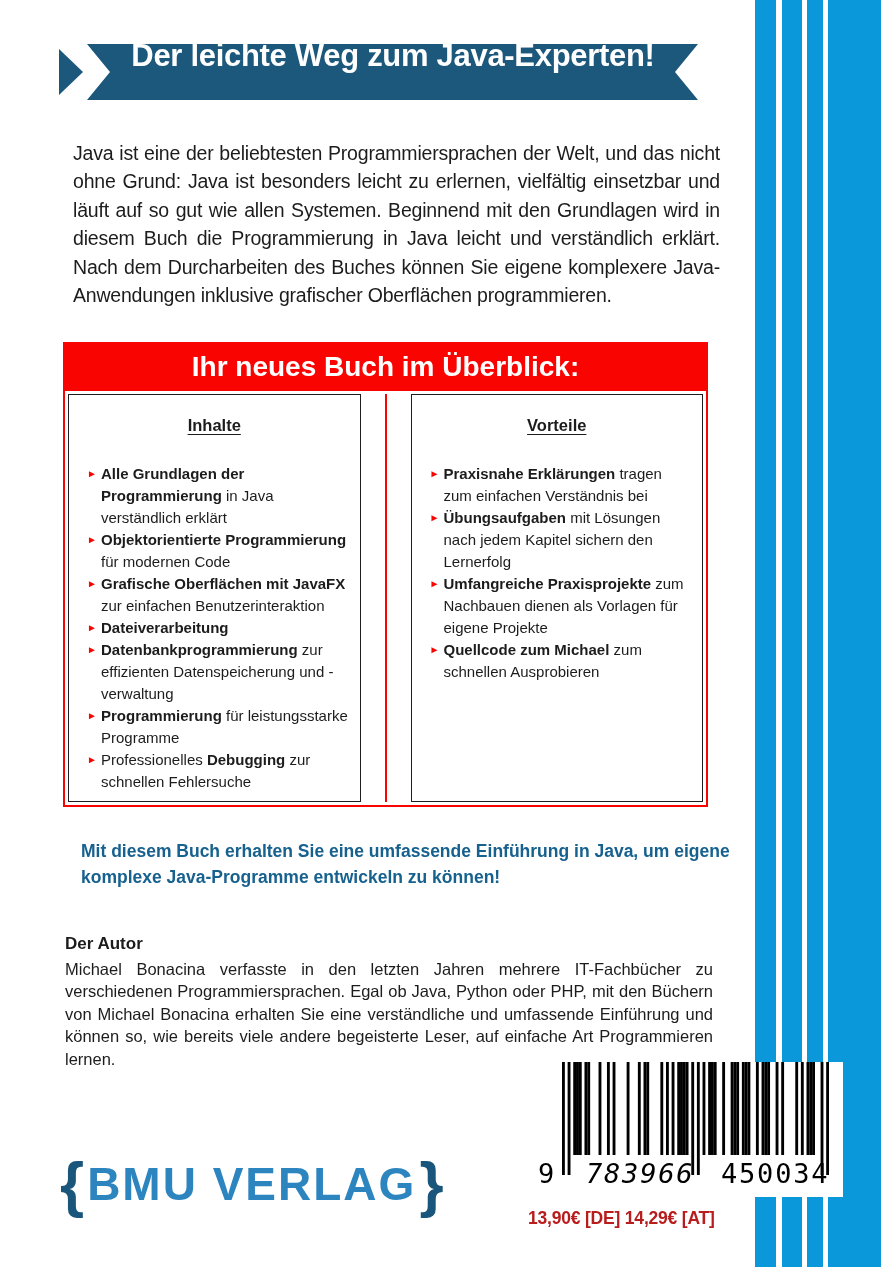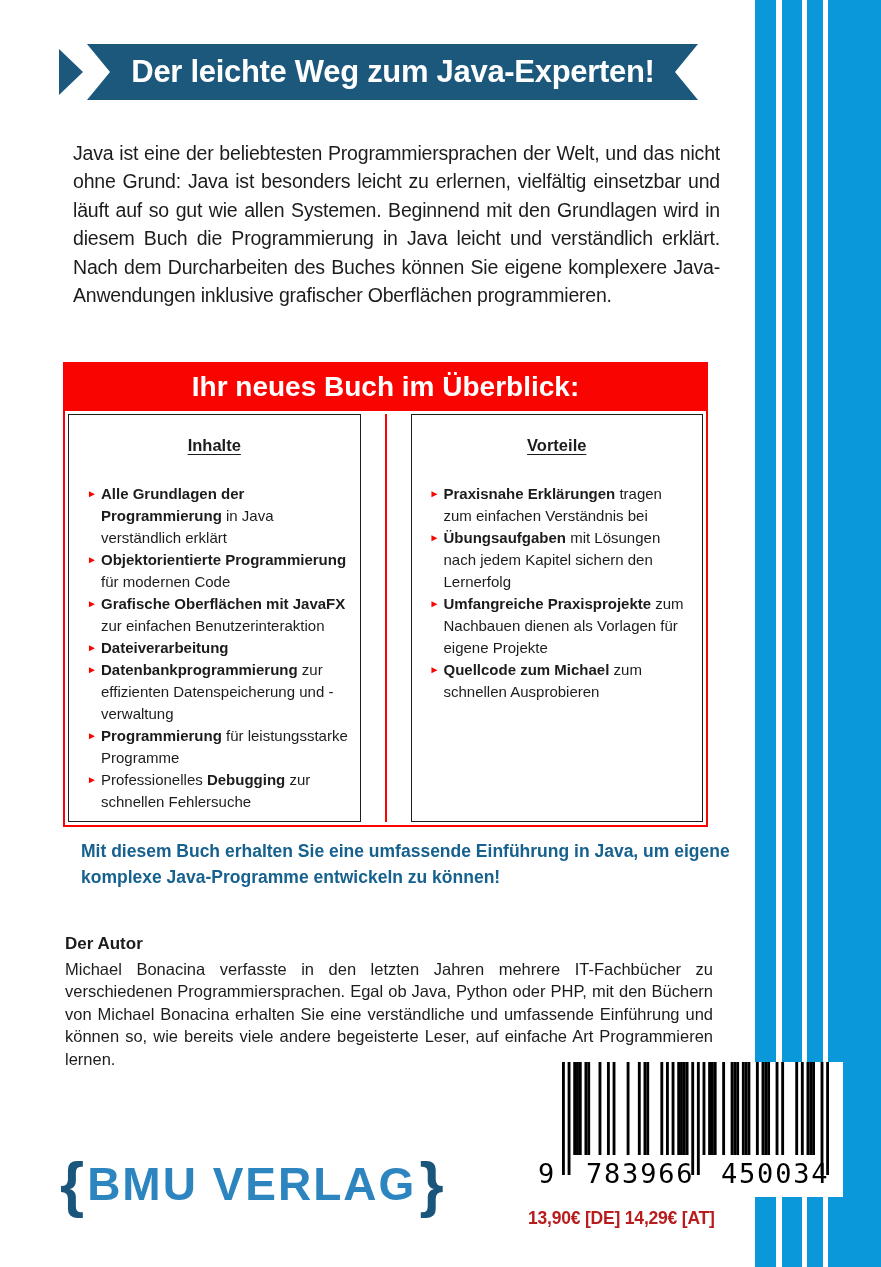--- a/index.html
+++ b/index.html
@@ -12,29 +12,29 @@
     --text-color:#1c1c1c;
   }
   .stripe{position:absolute;top:0;height:1267px;background:var(--stripe-blue);z-index:1;}
   .stripe.s1{left:755px;width:21px;}
   .stripe.s2{left:782px;width:20px;}
   .stripe.s3{left:807px;width:16px;}
   .stripe.s4{left:828px;width:53px;}
 
   .banner-svg{position:absolute;left:58px;top:44px;z-index:2;}
   .banner-text{
-    position:absolute;left:110px;top:44px;width:566px;height:64px;line-height:56px;
+    position:absolute;left:110px;top:28px;width:566px;height:64px;line-height:56px;
     text-align:center;color:#fff;font-size:31px;font-weight:bold;letter-spacing:-0.3px;z-index:3;
   }
   .intro{
     position:absolute;left:65px;top:131px;width:647px;margin:8px;
     font-size:19.5px;line-height:28.4px;text-align:justify;letter-spacing:-0.2px;
   }
   .overview{
-    position:absolute;left:63px;top:362px;width:645px;height:465px;box-sizing:border-box;
+    position:absolute;left:63px;top:342px;width:645px;height:465px;box-sizing:border-box;
     border:2px solid var(--accent-red);background:#fff;display:flex;flex-direction:column;z-index:2;
   }
   .overview-header{
     height:47px;flex:none;background:var(--accent-red);color:#fff;text-align:center;
     line-height:46px;font-size:28px;font-weight:bold;
   }
   .cols{flex:1;display:flex;padding:3px;gap:24px;}
   .col{flex:1;border:1px solid #1f1f1f;box-sizing:border-box;overflow:hidden;}
   .col-divider{width:2px;background:var(--accent-red);flex:none;}
   .col-heading{
@@ -62,21 +62,21 @@
   .logo .logo-text{
     color:var(--logo-letter-blue);font-size:46px;font-weight:bold;letter-spacing:2px;
     padding:0 3px;line-height:50px;
   }
   .barcode-box{position:absolute;left:528px;top:1062px;width:315px;height:135px;background:#fff;z-index:3;}
   .barcode-bars{position:absolute;left:34px;top:0;}
   .barcode-digits{position:absolute;left:0;top:96px;width:315px;height:32px;
     font-family:"DejaVu Sans Mono",monospace;font-size:27px;color:#000;}
   .bd{position:absolute;top:0;}
   .bd.lead{left:10px;}
-  .bd.g1{left:58px;letter-spacing:1.8px;}
+  .bd.g1{left:58px;letter-spacing:1.8px;font-style:italic;}
   .bd.g2{left:193px;letter-spacing:1.8px;}
   .price{
     position:absolute;left:528px;top:1208px;width:240px;
     font-size:17.5px;font-weight:bold;color:#b91c1c;z-index:3;letter-spacing:-0.2px;
   }
 </style>
 </head>
 <body>
 
 <div class="page" style="--banner-blue: #1c577c; --stripe-blue: #0a98db; --accent-red: #f90400; --highlight-blue: #17618f; --logo-letter-blue: #2d85c0; --logo-brace-blue: #1a567c; --text-color: #1c1c1c;">

